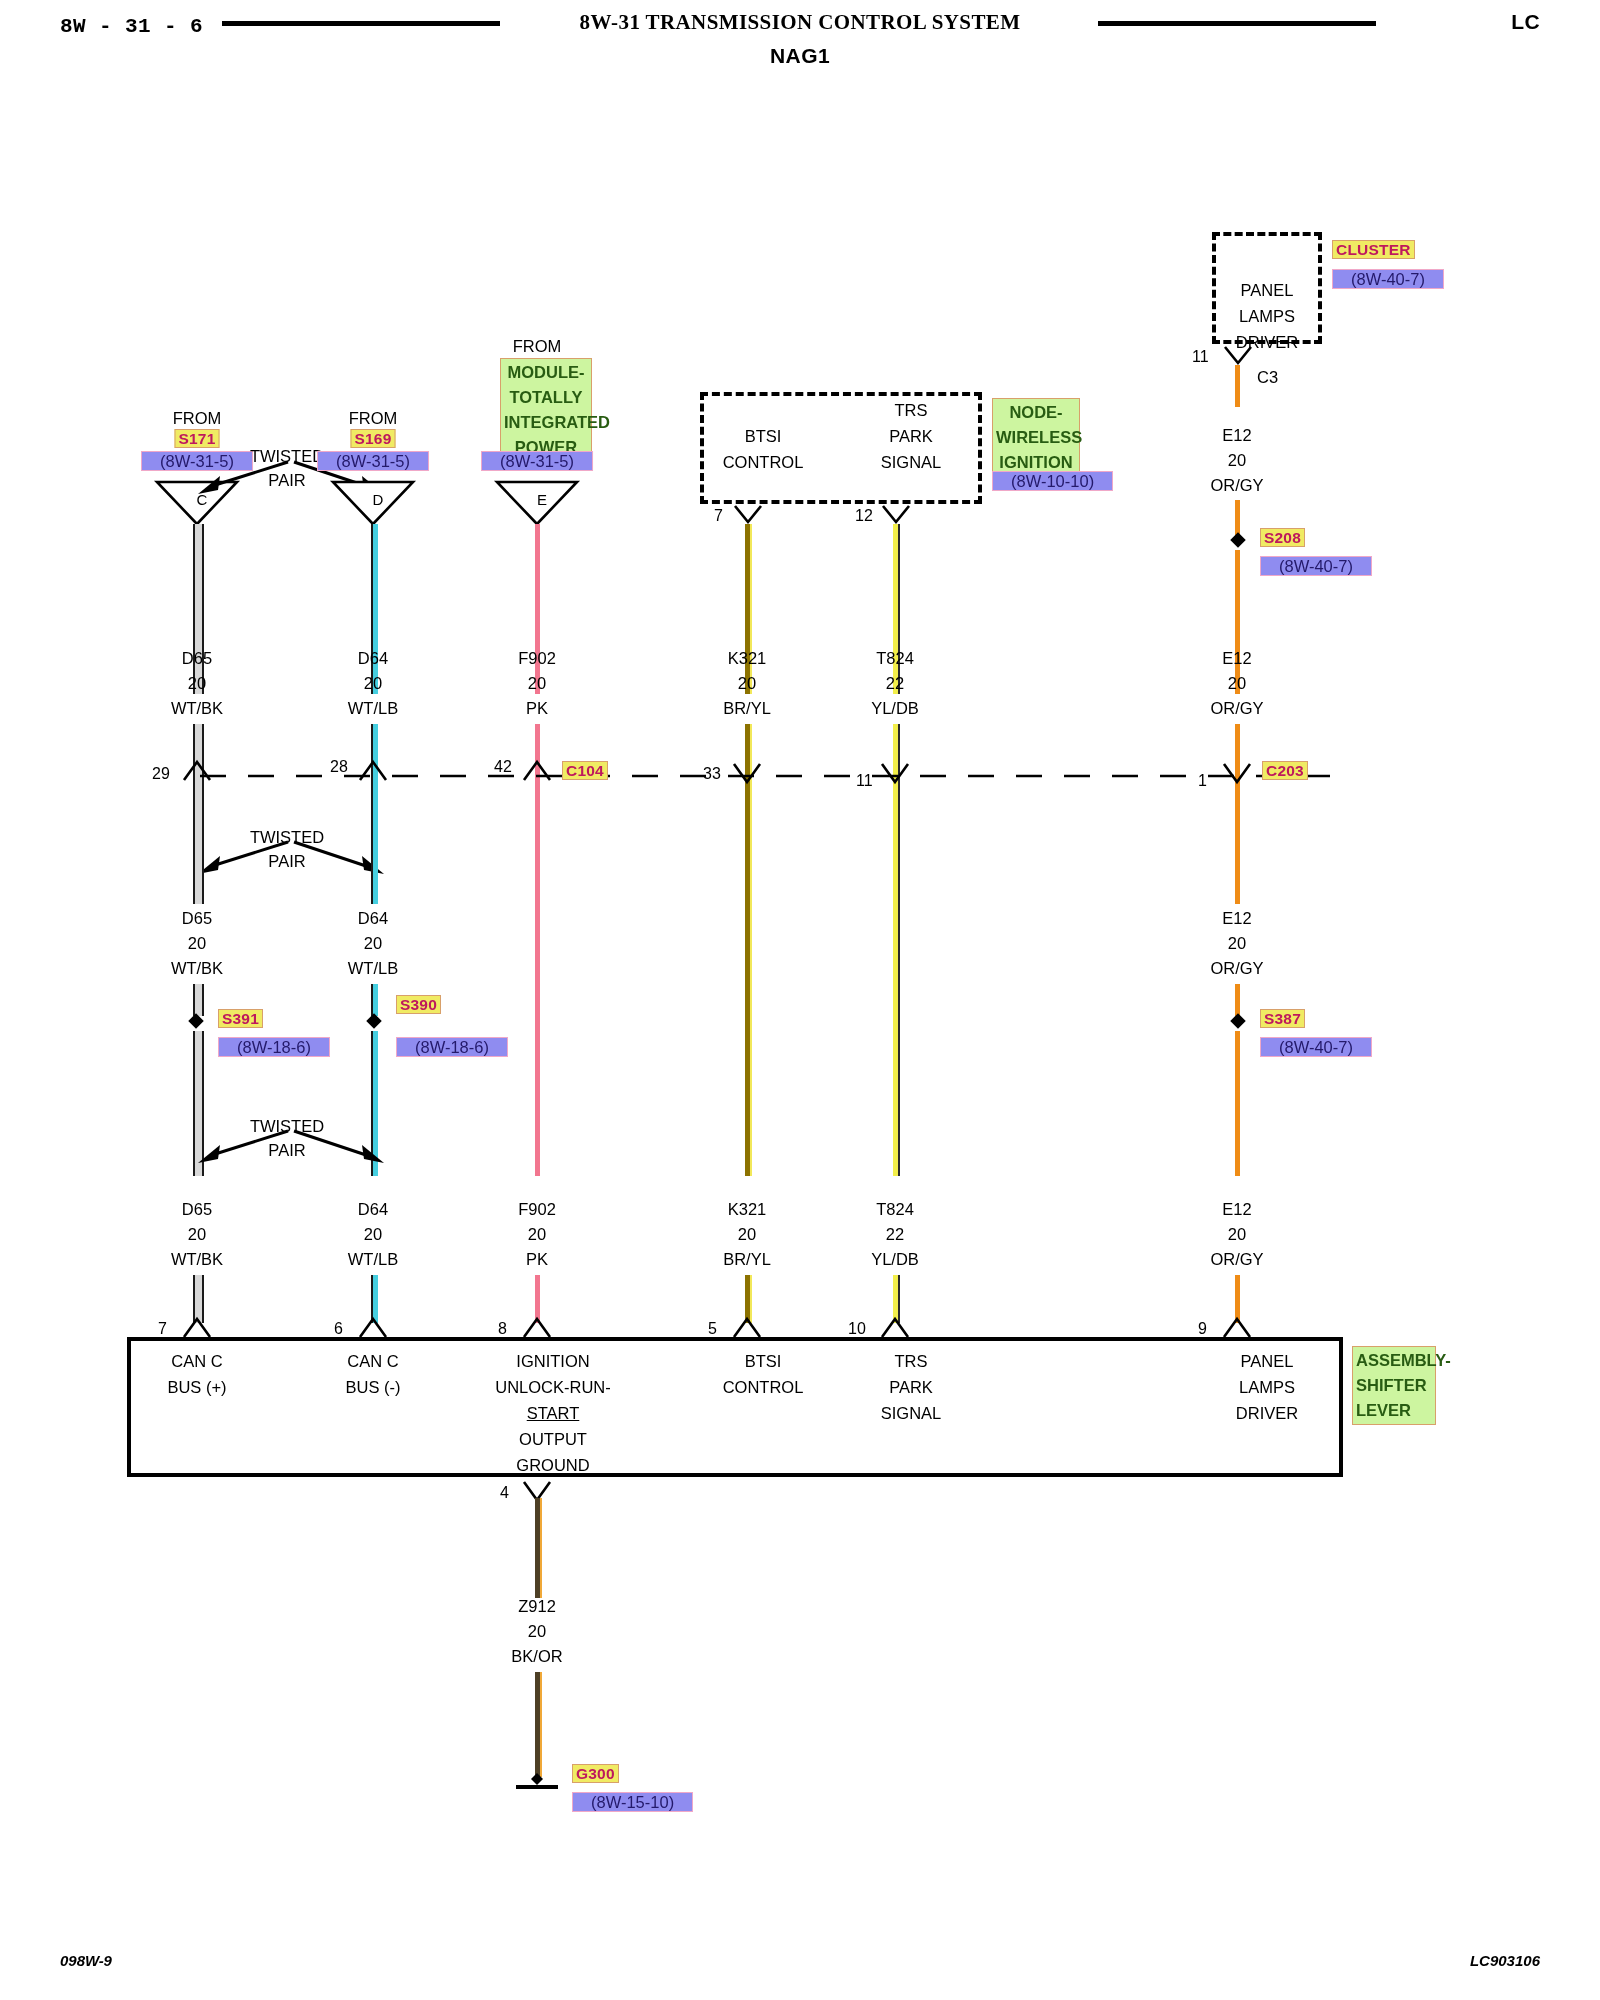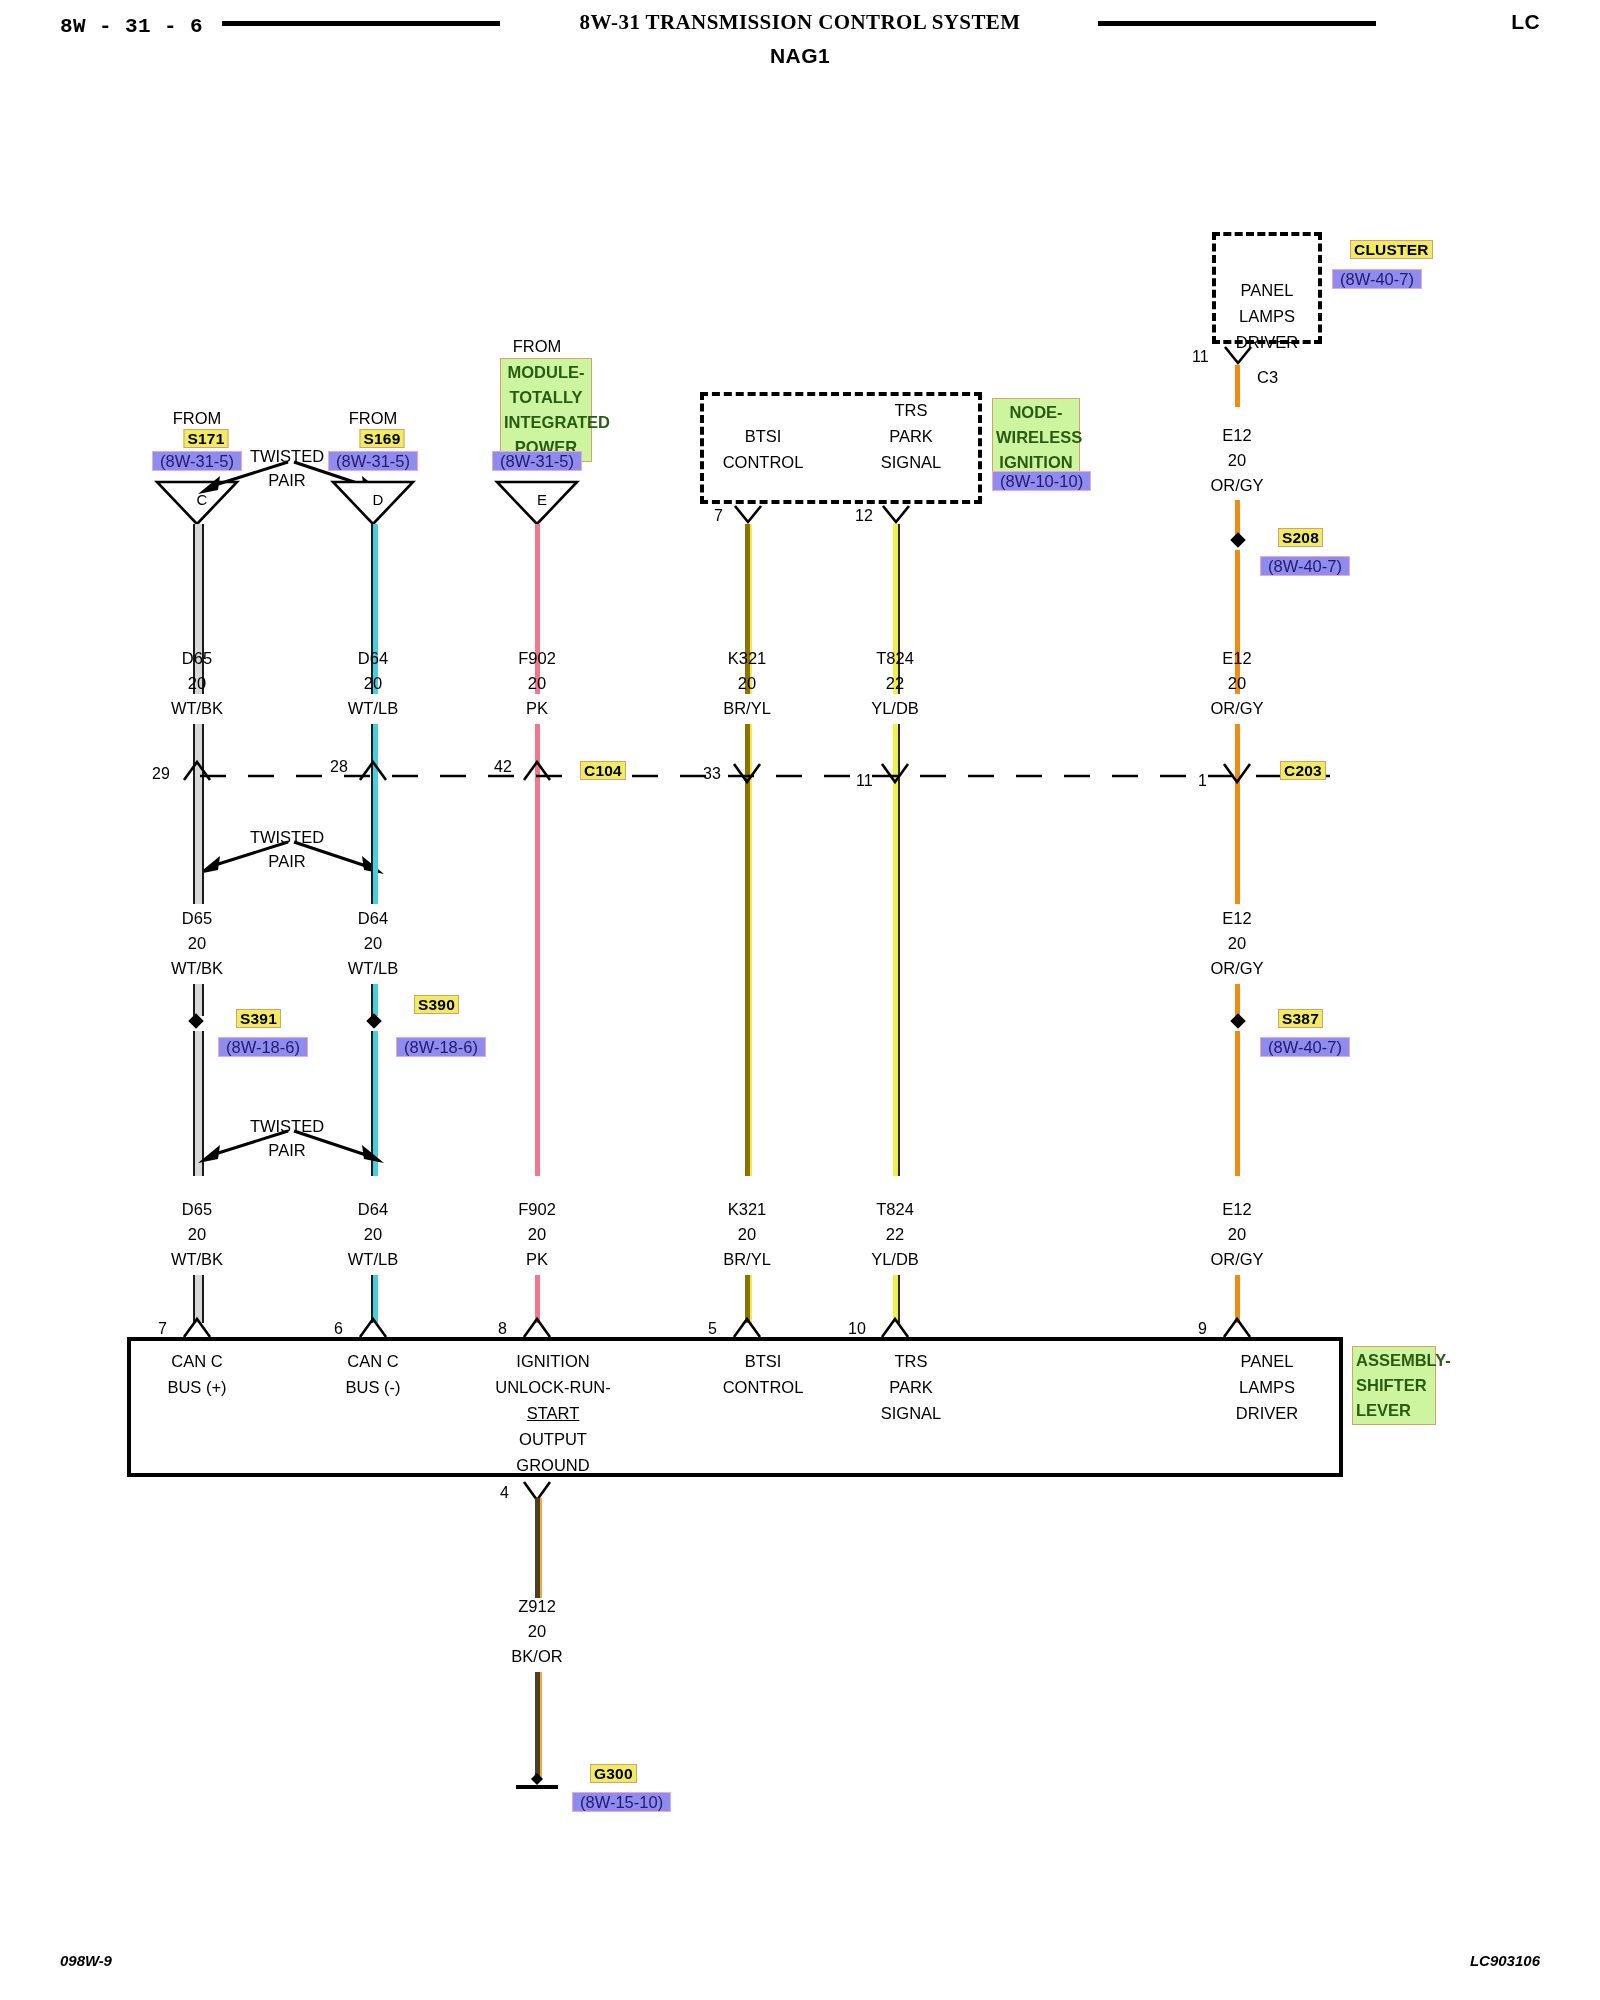--- a/index.html
+++ b/index.html
@@ -18,25 +18,25 @@
   .lbl{font-size:16.5px;line-height:26px;white-space:nowrap;}
   .lbl-b{font-size:16.5px;font-weight:normal;white-space:nowrap;margin-top:23px;}
   .pin{font-size:16px;white-space:nowrap;}
   .boxtxt{font-size:16.5px;line-height:26px;white-space:nowrap;text-align:center;}
 
   
   .hl-dev{background:#cdf5a0;border:1px solid #d8a06a;color:#285c12;
           font-weight:bold;font-size:16.5px;line-height:25px;
           padding:1px 3px;white-space:nowrap;}
   .hl-dev.multi{white-space:normal;text-align:center;}
-  .hl-node{background:#f0eb63;border:1px solid #d8a06a;color:#000000;
+  .hl-node{background:#f0eb63;border:1px solid #d8a06a;color:#be185d;
            font-weight:bold;font-size:15.5px;padding:0 3px;
-           white-space:nowrap;letter-spacing:.2px;margin-left:18px;}
+           white-space:nowrap;letter-spacing:.2px;}
   .hl-ref{background:#8f8cf0;border:1px solid #f0a8c8;color:#241a6b;
-          font-size:16.5px;padding:0 7px;white-space:nowrap;}
+          font-size:16.5px;padding:0 18px;white-space:nowrap;}
 
   
   .wire{position:absolute;}
   .w-wtbk{background:#d8d8d8;border-left:2px solid #1a1a1a;border-right:2px solid #1a1a1a;width:7px;}
   .w-wtlb{background:#46cfe0;border-left:2px solid #1a1a1a;width:5px;}
   .w-pk{background:#f2768f;width:5px;}
   .w-bryl{background:#8c7200;border-right:2px solid #f2e85a;width:5px;}
   .w-yldb{background:#f2ee4a;border-right:2px solid #2a2a2a;width:5px;}
   .w-orgy{background:#ef8c16;width:5px;}
   .w-bkor{background:#4d3f25;border-right:2px solid #f0a838;width:5px;}

